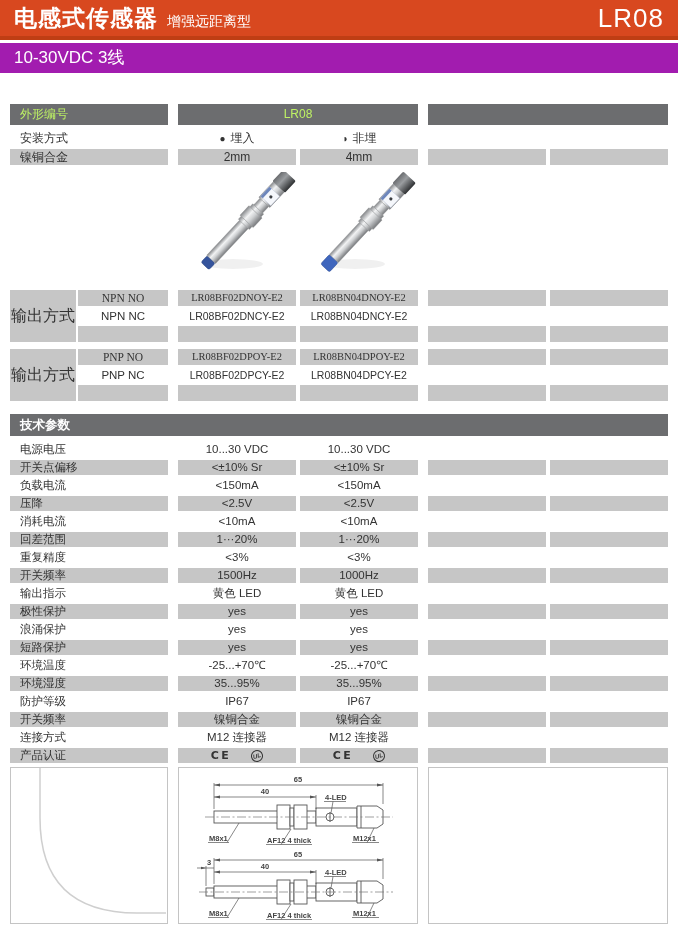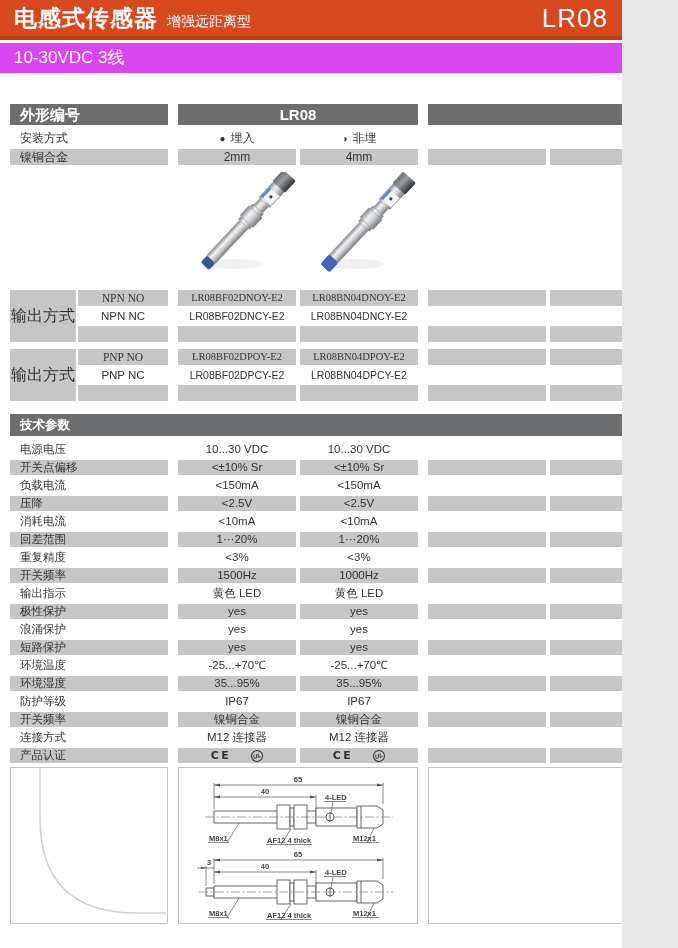--- a/index.html
+++ b/index.html
@@ -1,41 +1,41 @@
 <!DOCTYPE html>
 <html><head>
 <meta charset="utf-8">
 <style>
   * { box-sizing: border-box; margin: 0; padding: 0; }
   body { background: #e8e8e8; font-family: "Liberation Sans", sans-serif; }
-  .page { width: 622px; height: 948px; background: #fff; position: relative; overflow: hidden;
+  .page { width: 678px; height: 948px; background: #fff; position: relative; overflow: hidden;
           color: #333; font-family: "Liberation Sans", sans-serif; }
 
   
   .topbar { height: 40px; background: #d8481f; border-bottom: 4px solid #bf3e14;
             display: flex; align-items: center; justify-content: space-between; padding: 0 14px; }
   .title-group { display: flex; align-items: baseline; gap: 9px; color: #fff; }
   .t-main { font-size: 23px; font-weight: bold; letter-spacing: 1px; }
   .t-sub  { font-size: 14px; }
   .t-model { color: #fff; font-size: 26px; letter-spacing: 1px; }
-  .vbar { height: 30px; background: #d946ef; margin-top: 3px; color: #fff;
+  .vbar { height: 30px; background: #a21caf; margin-top: 3px; color: #fff;
           font-size: 17px; line-height: 30px; padding-left: 14px; }
 
   
   .content { margin: 31px 10px 0 10px; width: 658px; }
   .row { display: flex; }
   .c { overflow: hidden; white-space: nowrap; }
   .lab  { width: 158px; }
   .colA { width: 118px; margin-left: 10px; text-align: center; }
   .colB { width: 118px; margin-left: 4px;  text-align: center; }
   .colC { width: 118px; margin-left: 10px; }
   .colD { width: 118px; margin-left: 4px; }
   .span2 { width: 240px; margin-left: 10px; }
 
-  .hdr .c { background: #6c6d6f; color: #ffffff; font-weight: bold; font-size: 15px;
+  .hdr .c { background: #6c6d6f; color: #bef264; font-weight: normal; font-size: 12px;
             height: 21px; line-height: 21px; }
   .hdr .lab { padding-left: 10px; }
   .hdr .span2 { text-align: center; }
 
   .mount { margin-top: 5px; height: 16px; font-size: 12px; }
   .mount .c { line-height: 16px; }
   .mount .lab { padding-left: 10px; }
   .opt-icon { font-size: 10px; margin-right: 5px; }
 
   .dist { margin-top: 3px; height: 16px; font-size: 12px; }

